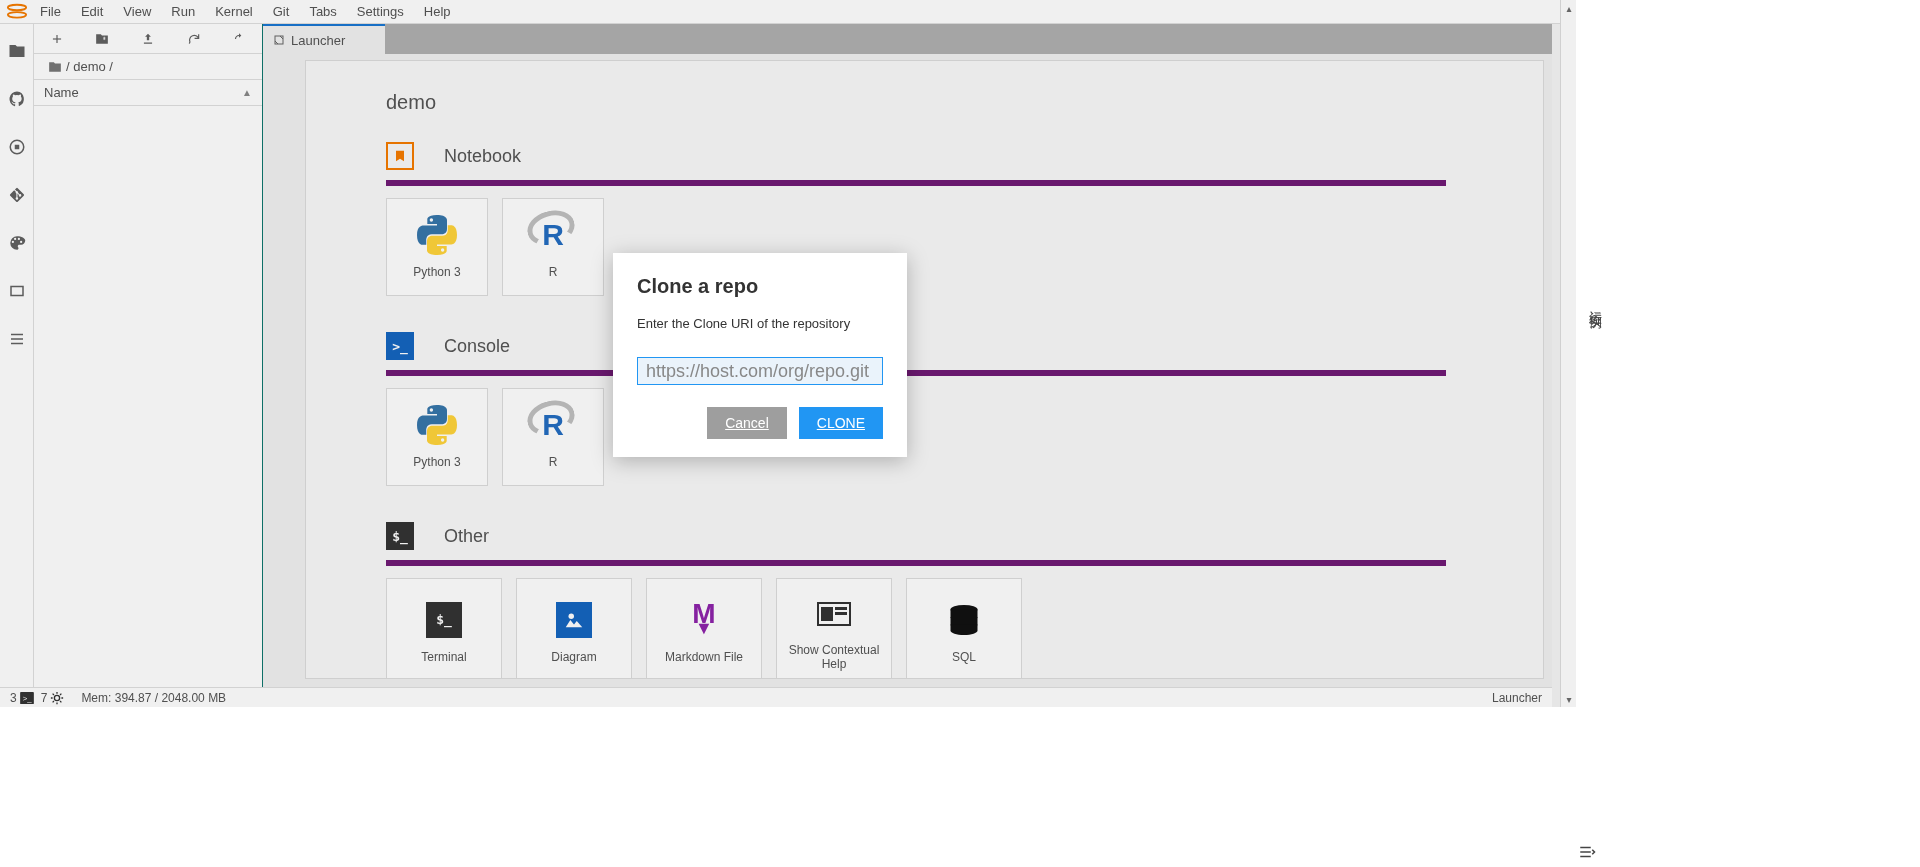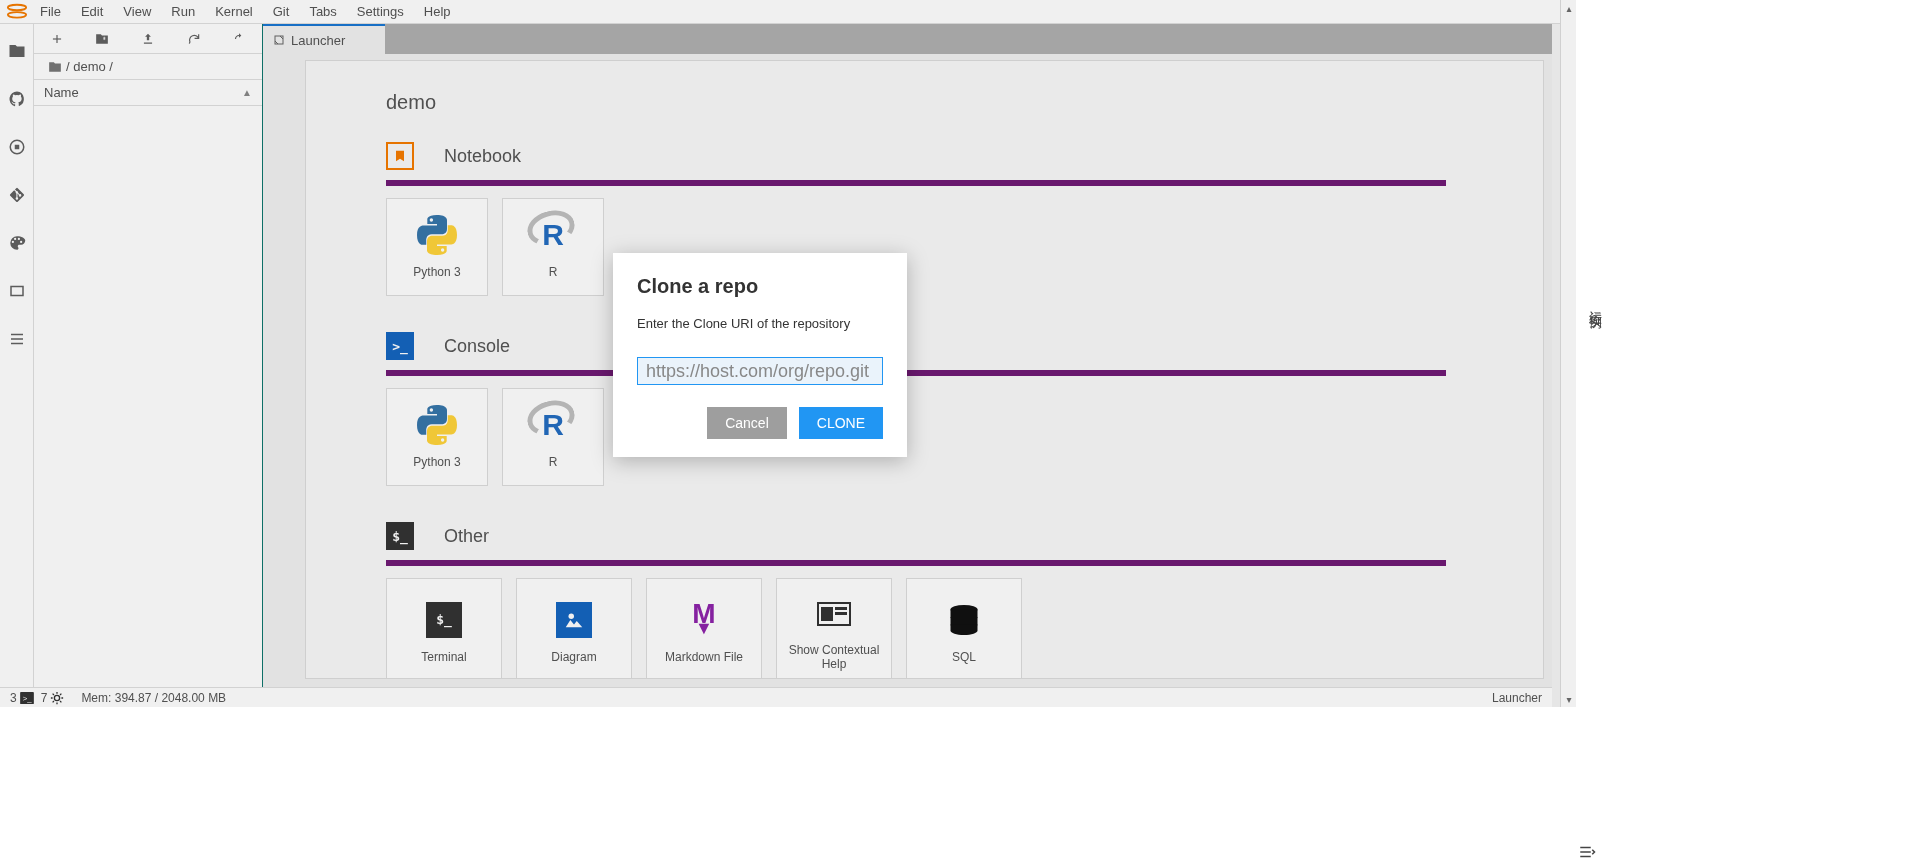--- a/index.html
+++ b/index.html
@@ -47,21 +47,21 @@
 .status .mini-icon { display: inline-flex; align-items: center; justify-content: center; width: 16px; height: 14px; margin: 0 2px; }
 
 
 .overlay { position: absolute; left: 0; top: 0; width: 1560px; height: 707px; background: rgba(0,0,0,0.06); }
 .dialog { position: absolute; left: 613px; top: 253px; width: 294px; background: #fff; box-shadow: 0 4px 20px rgba(0,0,0,0.25); padding: 22px 24px 18px 24px; }
 .dialog h2 { font-size: 20px; font-weight: 700; color: #333; margin-bottom: 18px; }
 .dialog .prompt { font-size: 13px; color: #333; margin-bottom: 26px; }
 .dialog input[type=text] { width: 100%; height: 28px; border: 1px solid #2196f3; background: #eaf3fb; padding: 0 8px; font-size: 18px; color: #555; outline: none; }
 .dialog input[type=text]::placeholder { color: #888; }
 .dialog .btns { display: flex; justify-content: flex-end; gap: 12px; margin-top: 22px; }
-.dialog .btn { height: 32px; padding: 0 18px; border: none; font-size: 14px; cursor: pointer; }
+.dialog .btn { height: 32px; padding: 0 18px; border: none; font-size: 14px; cursor: pointer; text-decoration: underline; }
 .dialog .btn-cancel { background: #9e9e9e; color: #fff; }
 .dialog .btn-clone { background: #2196f3; color: #fff; }
 
 
 .outer-scroll { position: absolute; left: 1560px; top: 0; width: 16px; height: 707px; background: #f0f0f0; border-left: 1px solid #d0d0d0; }
 .outer-scroll .arrow { width: 16px; height: 16px; color: #666; display: flex; align-items: center; justify-content: center; font-size: 10px; }
 .outer-scroll .arrow.up { position: absolute; top: 0; }
 .outer-scroll .arrow.down { position: absolute; bottom: 0; }
 .side-widget { position: absolute; left: 1578px; top: 300px; width: 26px; font-size: 13px; color: #444; writing-mode: vertical-rl; text-orientation: upright; letter-spacing: 2px; }
 .corner-icon { position: absolute; left: 1578px; bottom: 6px; width: 18px; height: 18px; color: #444; }

